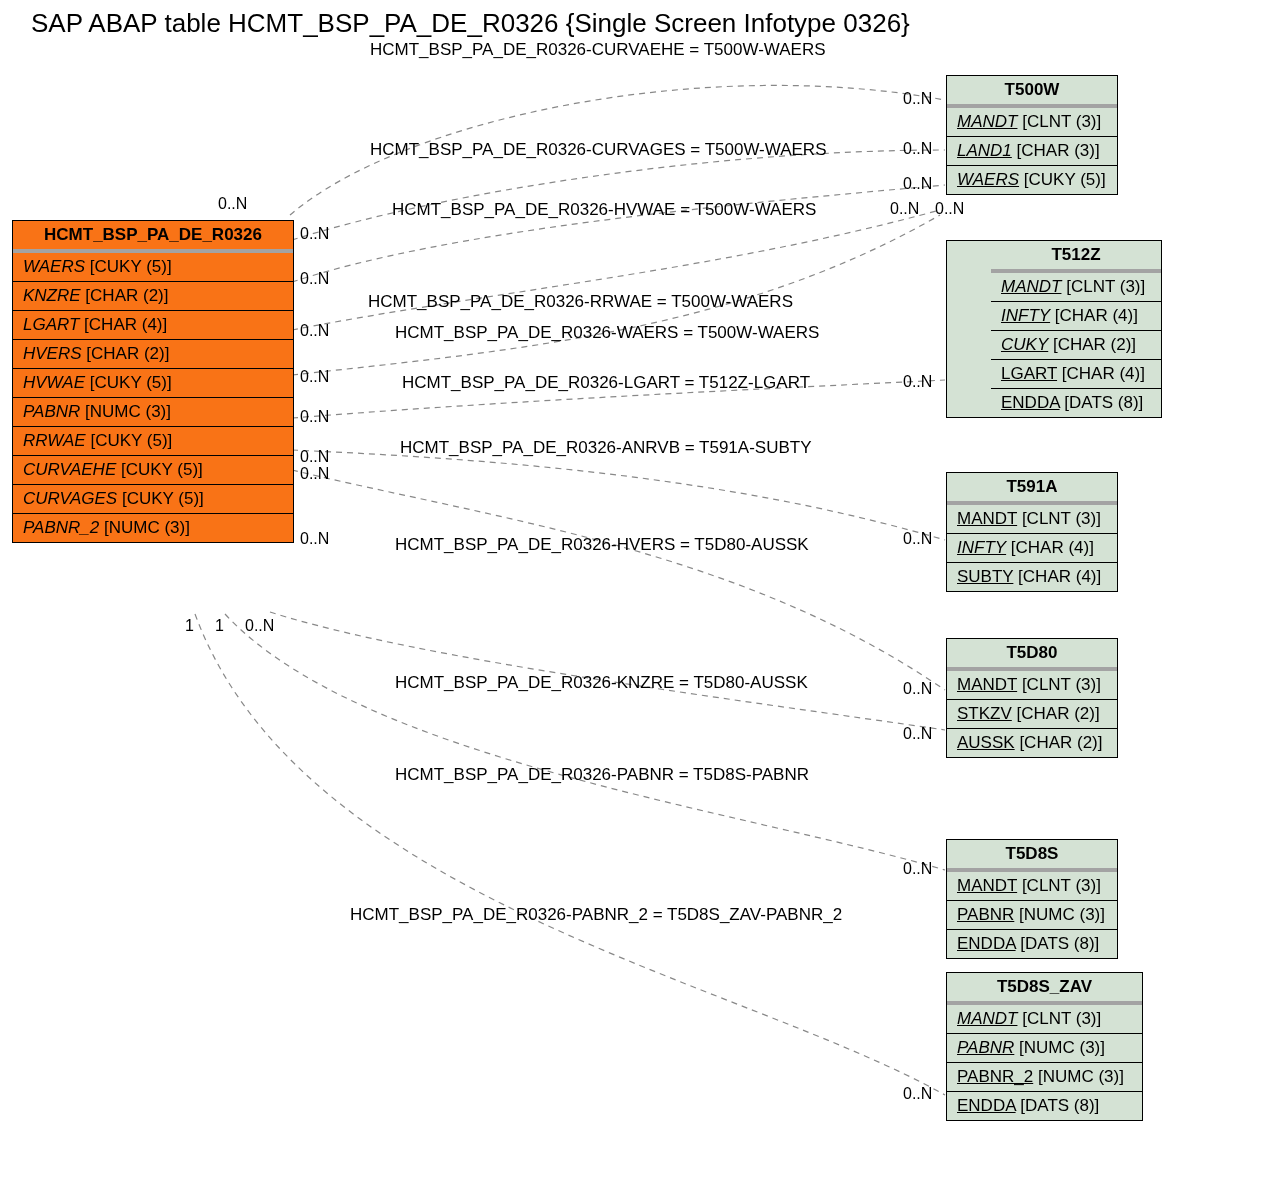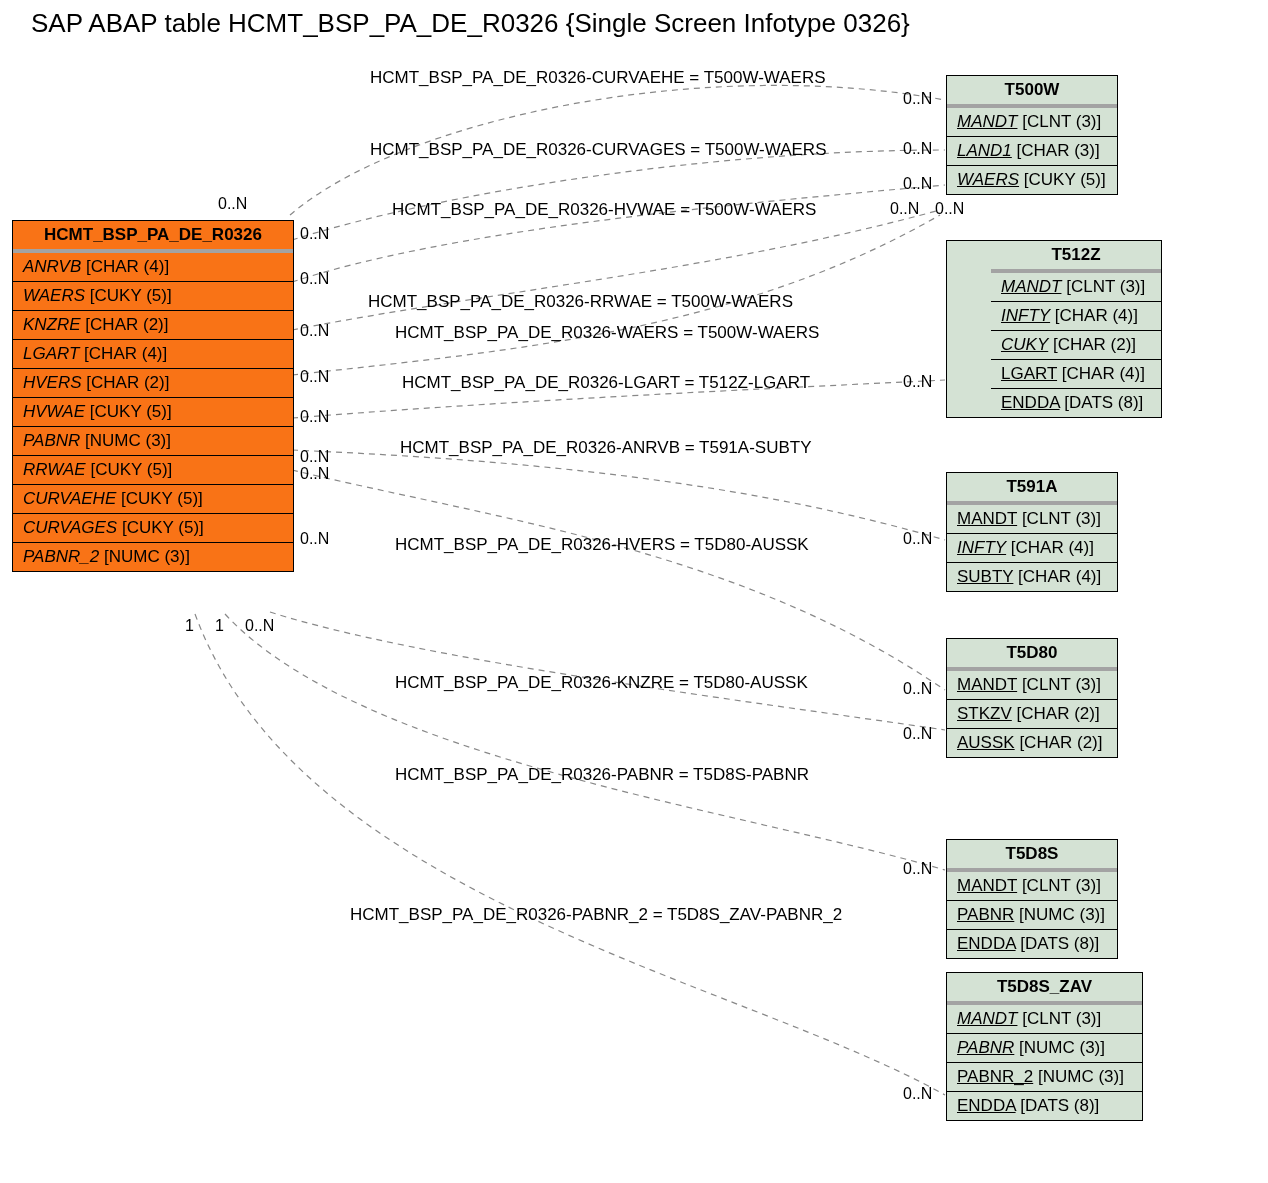--- a/index.html
+++ b/index.html
@@ -100,21 +100,20 @@
   <path d="M292 470 C 500 520, 740 550, 945 690"></path>
   <path d="M270 612 C 420 660, 740 700, 945 730"></path>
 
   <path d="M225 614 C 360 760, 740 810, 945 870"></path>
 
   <path d="M195 614 C 300 900, 740 980, 945 1095"></path>
 </svg>
 
 <div class="entity main" style="left:12px; top:220px; width:280px;">
   <div class="hdr">HCMT_BSP_PA_DE_R0326</div>
-  <div class="row"><span class="fn">ANRVB</span> <span>[CHAR (4)]</span></div>
   <div class="row"><span class="fn">WAERS</span> <span>[CUKY (5)]</span></div>
   <div class="row"><span class="fn">KNZRE</span> <span>[CHAR (2)]</span></div>
   <div class="row"><span class="fn">LGART</span> <span>[CHAR (4)]</span></div>
   <div class="row"><span class="fn">HVERS</span> <span>[CHAR (2)]</span></div>
   <div class="row"><span class="fn">HVWAE</span> <span>[CUKY (5)]</span></div>
   <div class="row"><span class="fn">PABNR</span> <span>[NUMC (3)]</span></div>
   <div class="row"><span class="fn">RRWAE</span> <span>[CUKY (5)]</span></div>
   <div class="row"><span class="fn">CURVAEHE</span> <span>[CUKY (5)]</span></div>
   <div class="row"><span class="fn">CURVAGES</span> <span>[CUKY (5)]</span></div>
   <div class="row"><span class="fn">PABNR_2</span> <span>[NUMC (3)]</span></div>
@@ -158,21 +157,21 @@
 </div>
 
 <div class="entity" style="left:946px; top:972px; width:195px;">
   <div class="hdr">T5D8S_ZAV</div>
   <div class="row ul"><span class="fn">MANDT</span> <span>[CLNT (3)]</span></div>
   <div class="row ul"><span class="fn">PABNR</span> <span>[NUMC (3)]</span></div>
   <div class="row ul noit"><span class="fn">PABNR_2</span> <span>[NUMC (3)]</span></div>
   <div class="row ul noit"><span class="fn">ENDDA</span> <span>[DATS (8)]</span></div>
 </div>
 
-<div class="rel-label" style="left:370px; top:40px;margin-top:28px;">HCMT_BSP_PA_DE_R0326-CURVAEHE = T500W-WAERS</div>
+<div class="rel-label" style="left:370px; top:40px;">HCMT_BSP_PA_DE_R0326-CURVAEHE = T500W-WAERS</div>
 <div class="rel-label" style="left:370px; top:140px;">HCMT_BSP_PA_DE_R0326-CURVAGES = T500W-WAERS</div>
 <div class="rel-label" style="left:392px; top:200px;">HCMT_BSP_PA_DE_R0326-HVWAE = T500W-WAERS</div>
 <div class="rel-label" style="left:368px; top:260px;margin-top:32px;">HCMT_BSP_PA_DE_R0326-RRWAE = T500W-WAERS</div>
 <div class="rel-label" style="left:395px; top:323px;">HCMT_BSP_PA_DE_R0326-WAERS = T500W-WAERS</div>
 <div class="rel-label" style="left:402px; top:373px;">HCMT_BSP_PA_DE_R0326-LGART = T512Z-LGART</div>
 <div class="rel-label" style="left:400px; top:438px;">HCMT_BSP_PA_DE_R0326-ANRVB = T591A-SUBTY</div>
 <div class="rel-label" style="left:395px; top:535px;">HCMT_BSP_PA_DE_R0326-HVERS = T5D80-AUSSK</div>
 <div class="rel-label" style="left:395px; top:673px;">HCMT_BSP_PA_DE_R0326-KNZRE = T5D80-AUSSK</div>
 <div class="rel-label" style="left:395px; top:765px;">HCMT_BSP_PA_DE_R0326-PABNR = T5D8S-PABNR</div>
 <div class="rel-label" style="left:350px; top:905px;">HCMT_BSP_PA_DE_R0326-PABNR_2 = T5D8S_ZAV-PABNR_2</div>

